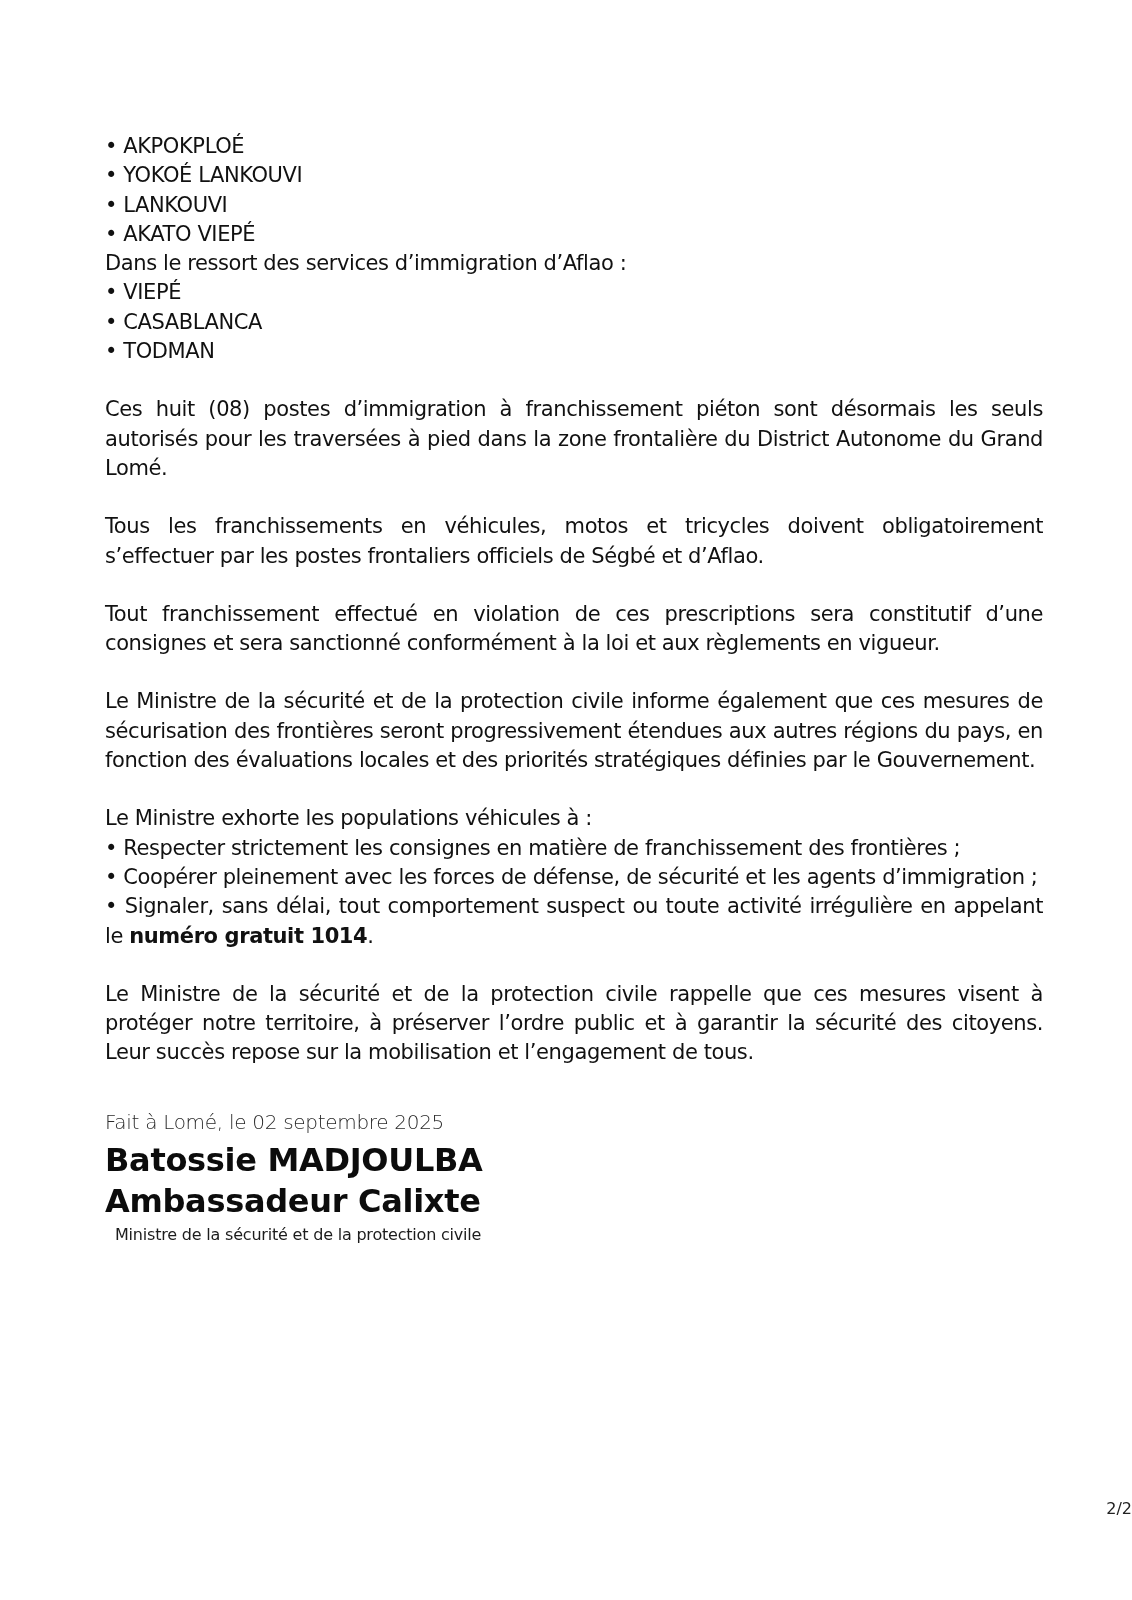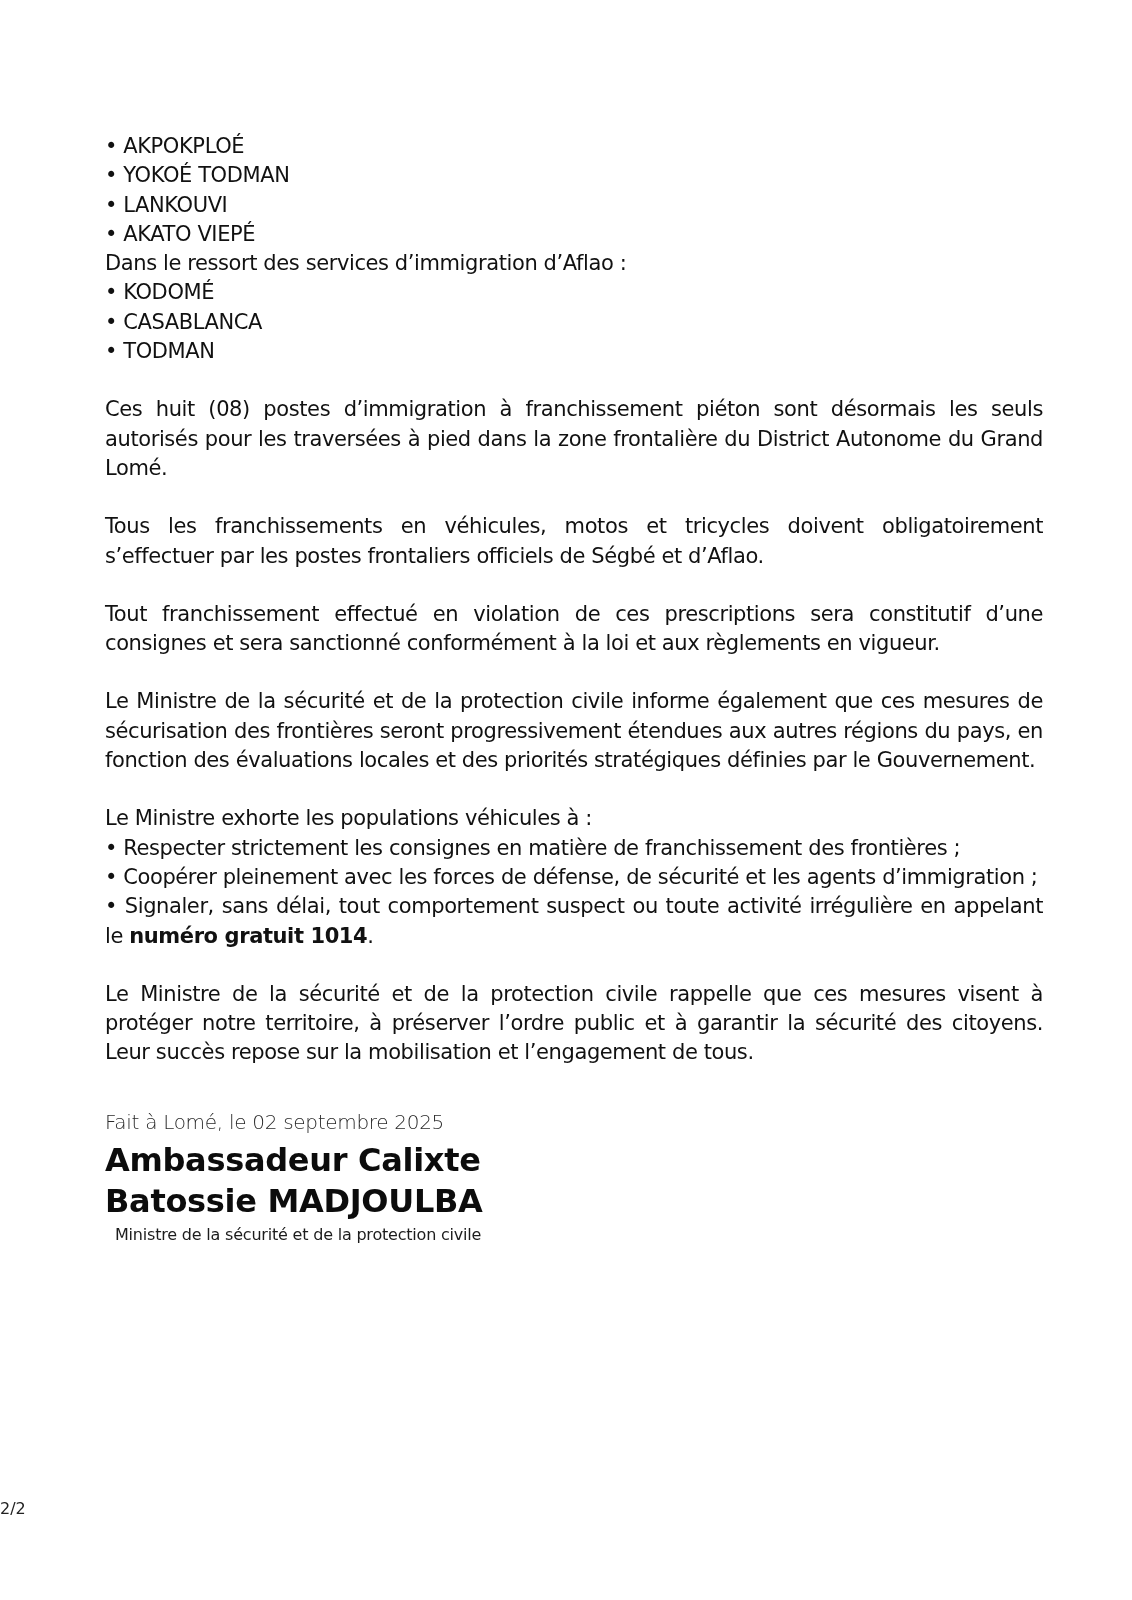--- a/index.html
+++ b/index.html
@@ -63,41 +63,41 @@
       line-height: 22px;
       margin: 2px 0 0 10px;
       color: #1c1c1c;
       letter-spacing: -0.2px;
     }
     .page-number {
       position: absolute;
       left: 0;
       width: 1132px;
       top: 1499px;
-      text-align: left;
+      text-align: right;
       font-size: 16px;
       color: #222222;
     }
   </style>
 </head>
 <body>
 
 <div class="page">
 
   <div>
     <p class="line">• AKPOKPLOÉ</p>
-    <p class="line">• YOKOÉ TODMAN</p>
+    <p class="line">• YOKOÉ LANKOUVI</p>
     <p class="line">• LANKOUVI</p>
     <p class="line">• AKATO VIEPÉ</p>
   </div>
 
   <p class="line">Dans le ressort des services d’immigration d’Aflao :</p>
 
   <div>
-    <p class="line">• KODOMÉ</p>
+    <p class="line">• VIEPÉ</p>
     <p class="line">• CASABLANCA</p>
     <p class="line">• TODMAN</p>
   </div>
 
   <div class="gap"></div>
   <p class="para">Ces huit (08) postes d’immigration à franchissement piéton sont désormais les seuls autorisés pour les traversées à pied dans la zone frontalière du District Autonome du Grand Lomé.</p>
 
   <div class="gap"></div>
   <p class="para">Tous les franchissements en véhicules, motos et tricycles doivent obligatoirement s’effectuer par les postes frontaliers officiels de Ségbé et d’Aflao.</p>
 
@@ -114,19 +114,19 @@
     <p class="para bullet-item">• Coopérer pleinement avec les forces de défense, de sécurité et les agents d’immigration ;</p>
     <p class="para bullet-item"><span>• Signaler, sans délai, tout comportement suspect ou toute activité irrégulière en appelant le </span><span class="bold">numéro gratuit 1014</span><span>.</span></p>
   </div>
 
   <div class="gap"></div>
   <p class="para">Le Ministre de la sécurité et de la protection civile rappelle que ces mesures visent à protéger notre territoire, à préserver l’ordre public et à garantir la sécurité des citoyens. Leur succès repose sur la mobilisation et l’engagement de tous.</p>
 
   <div style="height: 36px;"></div>
   <div>
     <p class="signature-place">Fait à Lomé, le 02 septembre 2025</p>
+    <p class="signature-name">Batossie MADJOULBA</p>
     <p class="signature-name">Ambassadeur Calixte</p>
-    <p class="signature-name">Batossie MADJOULBA</p>
     <p class="signature-title">Ministre de la sécurité et de la protection civile</p>
   </div>
 </div>
 
 <div class="page-number">2/2</div>
 
 </body></html>

